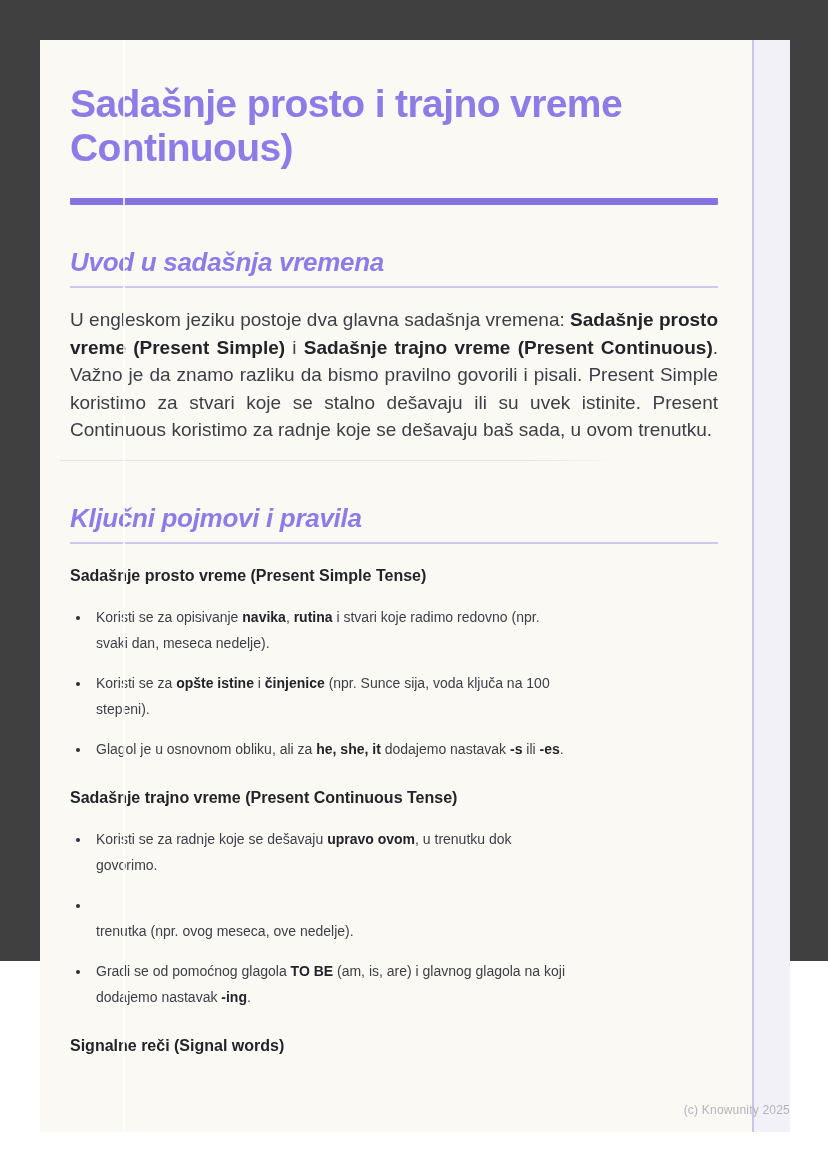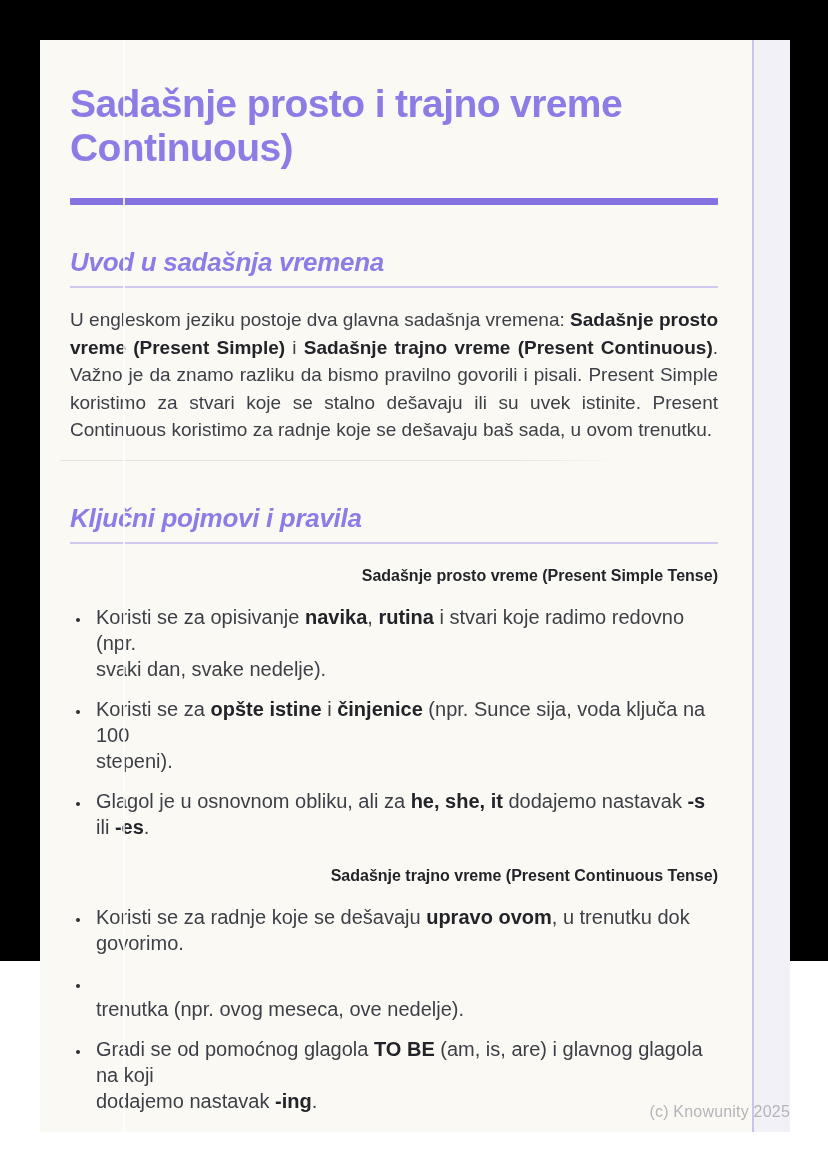--- a/index.html
+++ b/index.html
@@ -8,21 +8,21 @@
     background: #ffffff;
     width: 828px;
     height: 1171px;
     overflow: hidden;
     font-family: "Liberation Sans", sans-serif;
   }
   .canvas {
     position: relative;
     width: 828px;
     height: 961px;
-    background: #000000;
+    background: #404040;
   }
   
   .sheet {
     position: absolute;
     left: 40px;
     top: 40px;
     width: 712px;
     height: 1092px;
     background: #faf9f4;
     box-sizing: border-box;
@@ -92,41 +92,40 @@
     height: 1px;
     width: 560px;
     background: linear-gradient(to right, #e3e2de 0%, #e3e2de 82%, rgba(227,226,222,0) 100%);
   }
   h3.subheading {
     margin: 26px 0 0 0;
     font-size: 16px;
     line-height: 20px;
     font-weight: 700;
     color: #23242a;
-    text-align: right;
   }
   h3.subheading.first { margin-top: 22px; }
   ul.bullets {
     margin: 18px 0 0 0;
     padding: 0 0 0 21px;
     list-style: disc;
   }
   ul.bullets li {
-    font-size: 20px;
+    font-size: 14px;
     line-height: 26px;
     color: #3d3f47;
     padding-left: 5px;
     margin-bottom: 14px;
   }
   ul.bullets li::marker { color: #2c2d33; font-size: 14px; }
   .watermark {
     position: absolute;
     top: 1103px;
     right: 38px;
-    font-size: 16px;
+    font-size: 12px;
     letter-spacing: 0.2px;
     color: #b6b4ba;
   }
 </style>
 </head>
 <body>
 
 <div class="canvas">
 
   <div class="sheet">
@@ -142,21 +141,21 @@
     <div class="h2-rule"></div>
     <p class="intro"><span>U engleskom jeziku postoje dva glavna sadašnja vremena: </span><span class="b">Sadašnje prosto vreme (Present Simple)</span><span> i </span><span class="b">Sadašnje trajno vreme (Present Continuous)</span><span>. Važno je da znamo razliku da bismo pravilno govorili i pisali. Present Simple koristimo za stvari koje se stalno dešavaju ili su uvek istinite. Present Continuous koristimo za radnje koje se dešavaju baš sada, u ovom trenutku.</span></p>
 
     <div class="section-divider"></div>
 
     <h2 class="section-heading">Ključni pojmovi i pravila</h2>
     <div class="h2-rule"></div>
 
     <h3 class="subheading first">Sadašnje prosto vreme (Present Simple Tense)</h3>
     <ul class="bullets">
-      <li><span>Koristi se za opisivanje </span><span class="b">navika</span><span>, </span><span class="b">rutina</span><span> i stvari koje radimo redovno (npr.</span><br><span>svaki dan, svake nedelje).</span></li>
+      <li><span>Koristi se za opisivanje </span><span class="b">navika</span><span>, </span><span class="b">rutina</span><span> i stvari koje radimo redovno (npr.</span><br><span>svaki dan, meseca nedelje).</span></li>
       <li><span>Koristi se za </span><span class="b">opšte istine</span><span> i </span><span class="b">činjenice</span><span> (npr. Sunce sija, voda ključa na 100</span><br><span>stepeni).</span></li>
       <li><span>Glagol je u osnovnom obliku, ali za </span><span class="b">he, she, it</span><span> dodajemo nastavak </span><span class="b">-s</span><span> ili </span><span class="b">-es</span><span>.</span></li>
     </ul>
 
     <h3 class="subheading">Sadašnje trajno vreme (Present Continuous Tense)</h3>
     <ul class="bullets">
       <li><span>Koristi se za radnje koje se dešavaju </span><span class="b">upravo ovom</span><span>, u trenutku dok</span><br><span>govorimo.</span></li>
       <li><br><span>trenutka (npr. ovog meseca, ove nedelje).</span></li>
       <li><span>Gradi se od pomoćnog glagola </span><span class="b">TO BE</span><span> (am, is, are) i glavnog glagola na koji</span><br><span>dodajemo nastavak </span><span class="b">-ing</span><span>.</span></li>
     </ul>

